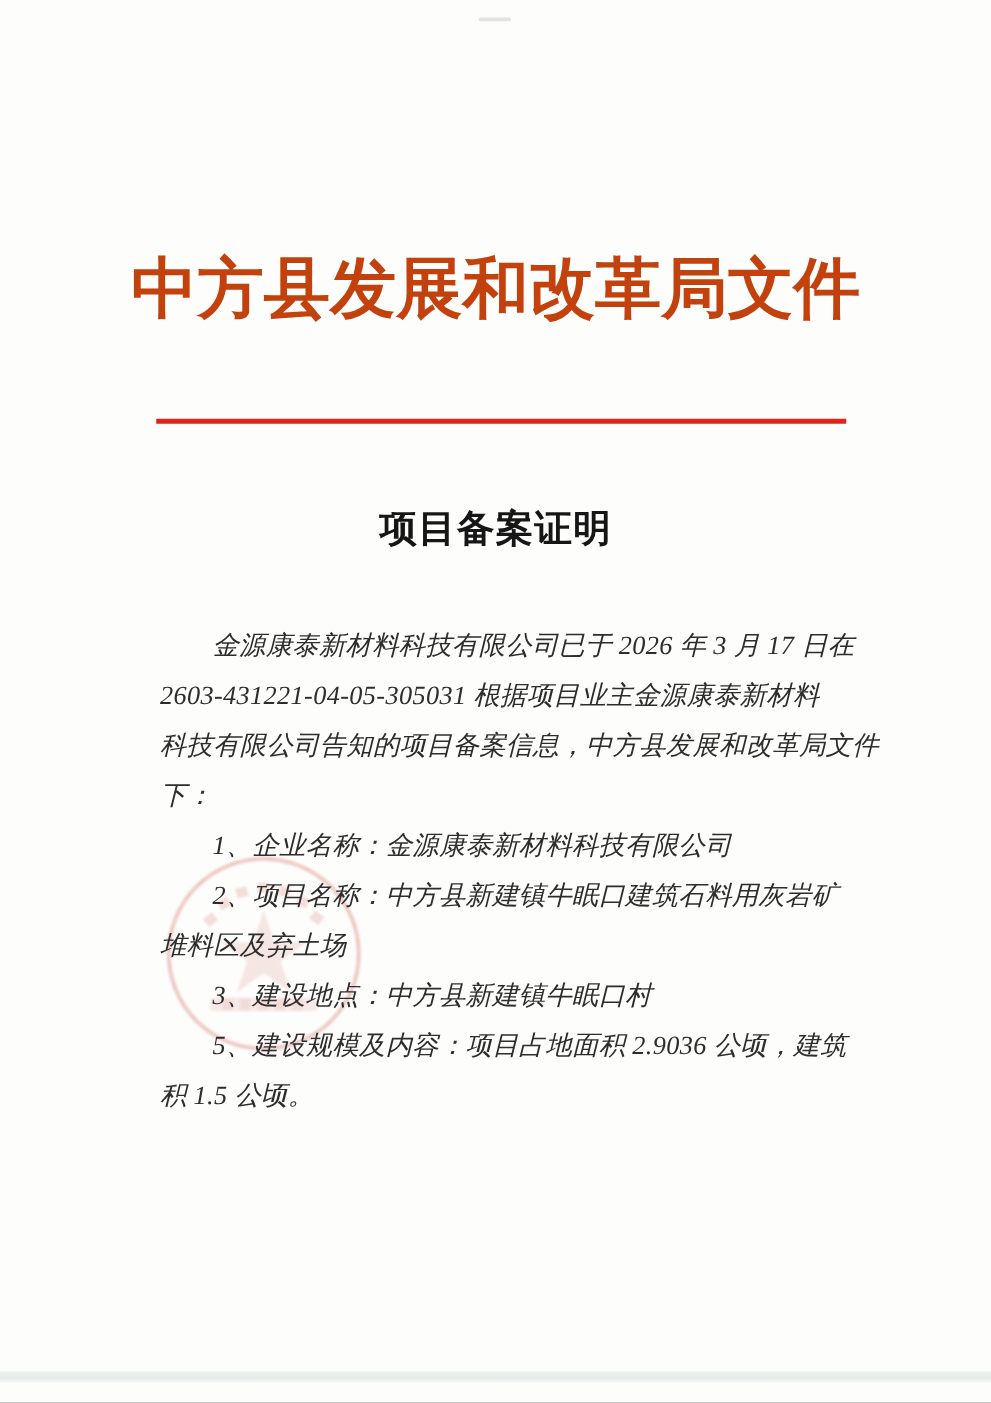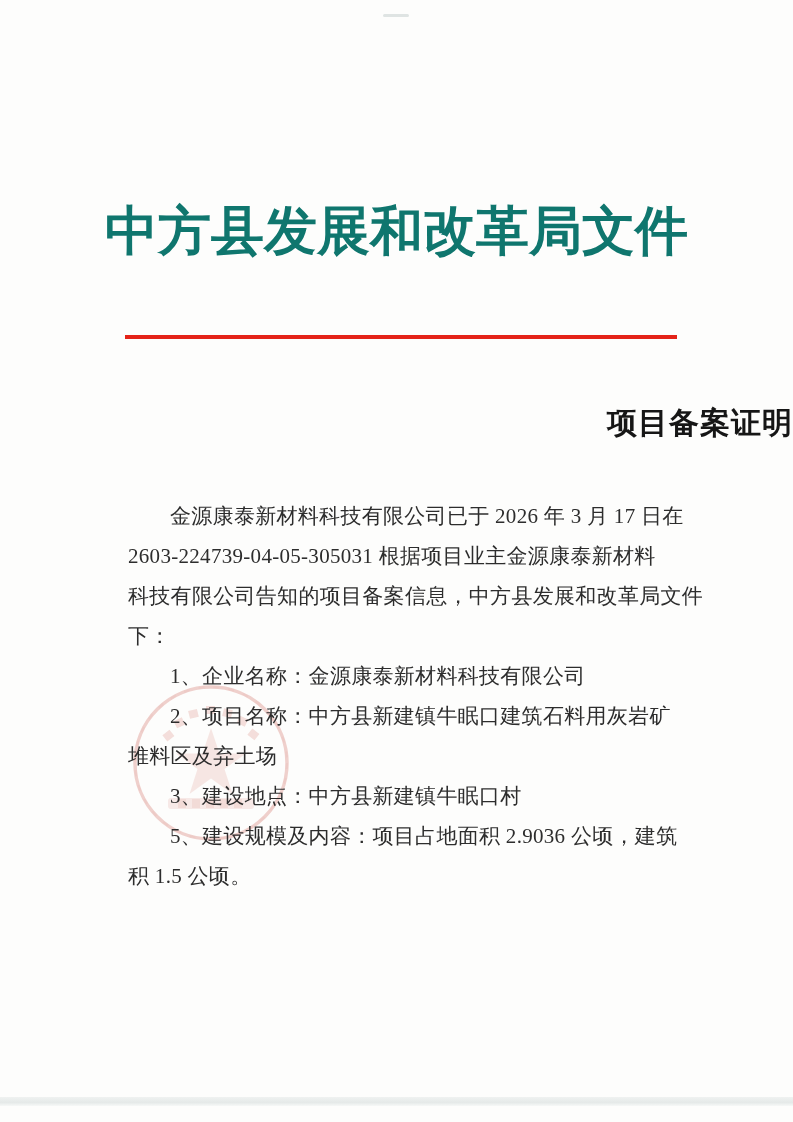--- a/index.html
+++ b/index.html
@@ -25,48 +25,49 @@
     border-radius: 2px;
   }
   .agency-header {
     position: absolute;
     left: 0; top: 196px;
     width: 793px;
     text-align: center;
     font-size: 53px;
     font-weight: bold;
     letter-spacing: 0px;
-    color: #0f766e;
+    color: #c2410c;
     font-family: "Liberation Serif", "DejaVu Serif", serif;
     white-space: nowrap;
   }
   .red-rule {
     position: absolute;
     left: 125px; top: 335px;
     width: 552px; height: 4px;
     background: #e42318;
   }
   .doc-title {
     position: absolute;
     left: 0; top: 403px;
     width: 793px;
-    text-align: right;
+    text-align: center;
     font-size: 30px;
     font-weight: bold;
     color: #161616;
     font-family: "Liberation Sans", "DejaVu Sans", sans-serif;
     letter-spacing: 1px;
   }
   .body-block {
     position: absolute;
     left: 128px; top: 496px;
     width: 552px;
     font-size: 21px;
     color: #2d2d2d;
     font-family: "Liberation Serif", "DejaVu Serif", serif;
+    font-style: italic;
   }
   .body-line {
     height: 40px;
     line-height: 40px;
     white-space: nowrap;
     letter-spacing: 0.3px;
   }
   .body-line.indent { padding-left: 42px; }
   
   .seal {
@@ -121,21 +122,21 @@
       <rect x="50" y="119" width="8" height="9" opacity="0.8"></rect>
       <rect x="64" y="119" width="8" height="9" opacity="0.8"></rect>
       <rect x="78" y="119" width="8" height="9" opacity="0.8"></rect>
       <rect x="92" y="119" width="8" height="9" opacity="0.8"></rect>
       <rect x="106" y="119" width="8" height="9" opacity="0.8"></rect>
     </g>
   </svg>
 
   <div class="body-block">
     <div class="body-line indent">金源康泰新材料科技有限公司已于 2026 年 3 月 17 日在</div>
-    <div class="body-line">2603-224739-04-05-305031 根据项目业主金源康泰新材料</div>
+    <div class="body-line">2603-431221-04-05-305031 根据项目业主金源康泰新材料</div>
     <div class="body-line">科技有限公司告知的项目备案信息，中方县发展和改革局文件</div>
     <div class="body-line">下：</div>
     <div class="body-line indent">1、企业名称：金源康泰新材料科技有限公司</div>
     <div class="body-line indent">2、项目名称：中方县新建镇牛眠口建筑石料用灰岩矿</div>
     <div class="body-line">堆料区及弃土场</div>
     <div class="body-line indent">3、建设地点：中方县新建镇牛眠口村</div>
     <div class="body-line indent">5、建设规模及内容：项目占地面积 2.9036 公顷，建筑</div>
     <div class="body-line">积 1.5 公顷。</div>
   </div>
 

